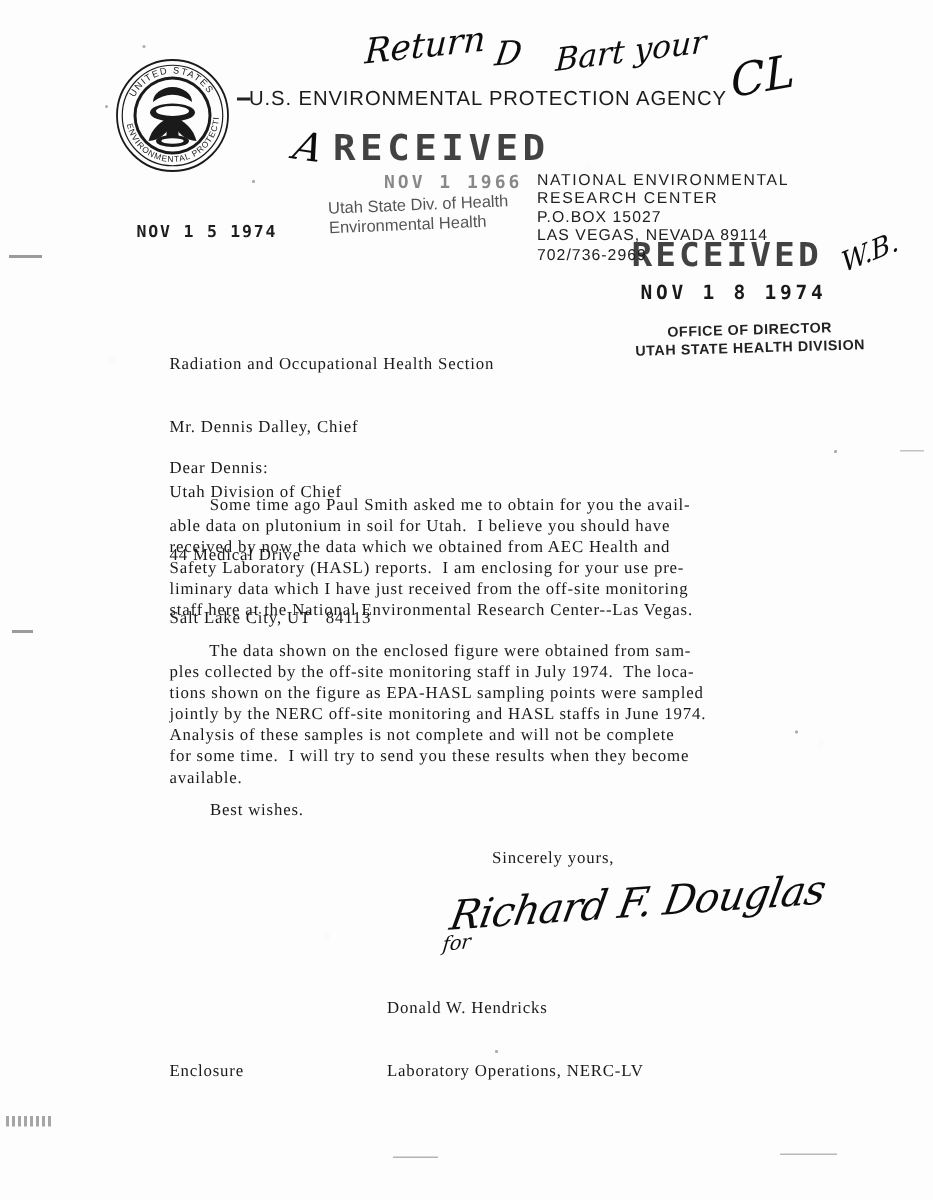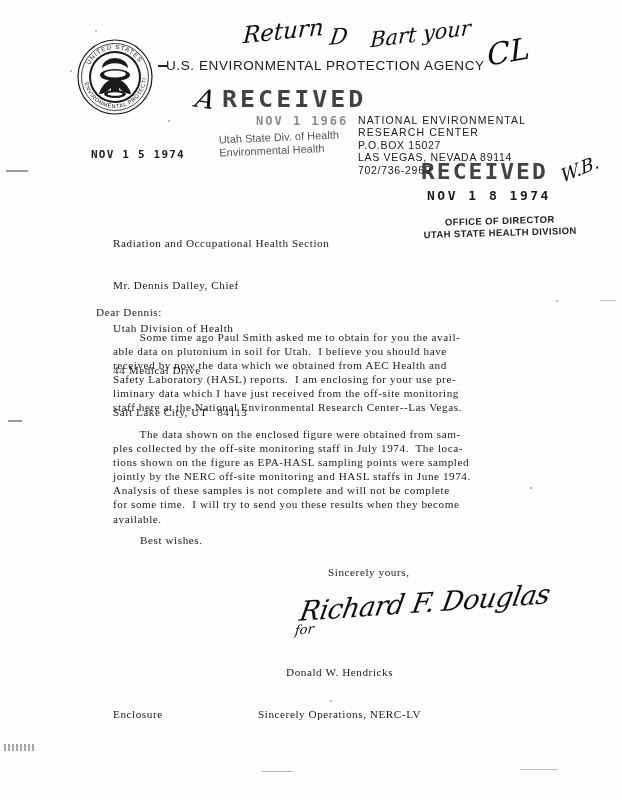--- a/index.html
+++ b/index.html
@@ -225,31 +225,31 @@
   .typed {
     position: absolute;
     font-family: "Liberation Serif", serif;
     font-size: 11.2px;
     line-height: 14.1px;
     letter-spacing: 0.55px;
     color: #1a1a1a;
     white-space: pre;
   }
   .addressee { left: 113px; top: 208px; }
-  .salutation { left: 96px; top: 305px; }
+  .salutation { left: 113px; top: 305px; }
   .para { left: 113px; width: 420px; }
   .para1 { top: 330px; }
   .para2 { top: 427px; }
   .best-wishes { left: 140px; top: 533px; }
   .sincerely { left: 328px; top: 565px; }
   .sigblock {
     left: 258px;
     top: 636px;
     line-height: 14.3px;
-    text-align: center;
+    text-align: left;
   }
   .enclosure { left: 113px; top: 667px; margin-top: 40px; }
 
   
   .edge-mark {
     position: absolute;
     background: #3a3a3a;
     opacity: 0.5;
   }
   .edge-left-1 { left: 6px; top: 170px; width: 22px; height: 1.5px; }
@@ -331,21 +331,21 @@
   <div class="hand hand-initial-right">W.B.</div>
   <div class="stamp-date-right">NOV 1 8 1974</div>
   <div class="stamp-office-right">
     <div>OFFICE OF DIRECTOR</div>
     <div>UTAH STATE HEALTH DIVISION</div>
   </div>
 
   <div class="typed addressee">
     <div>Radiation and Occupational Health Section</div>
     <div>Mr. Dennis Dalley, Chief</div>
-    <div>Utah Division of Health</div>
+    <div>Utah Division of Chief</div>
     <div>44 Medical Drive</div>
     <div>Salt Lake City, UT   84113</div>
   </div>
 
   <div class="typed salutation">Dear Dennis:</div>
 
   <div class="typed para para1">        Some time ago Paul Smith asked me to obtain for you the avail-
 able data on plutonium in soil for Utah.  I believe you should have
 received by now the data which we obtained from AEC Health and
 Safety Laboratory (HASL) reports.  I am enclosing for your use pre-
@@ -360,21 +360,21 @@
 available.</div>
 
   <div class="typed best-wishes">Best wishes.</div>
   <div class="typed sincerely">Sincerely yours,</div>
 
   <div class="hand hand-signature">Richard F. Douglas</div>
   <div class="hand hand-for">for</div>
 
   <div class="typed sigblock">
     <div>Donald W. Hendricks</div>
-    <div>Sincerely Operations, NERC-LV</div>
+    <div>Laboratory Operations, NERC-LV</div>
   </div>
 
   <div class="typed enclosure">Enclosure</div>
 
   <div class="edge-mark edge-left-1"></div>
   <div class="edge-mark edge-left-2"></div>
   <div class="edge-mark edge-left-3"></div>
   <div class="edge-mark edge-bottom-1"></div>
   <div class="edge-mark edge-bottom-2"></div>
   <div class="edge-mark edge-right-1"></div>

